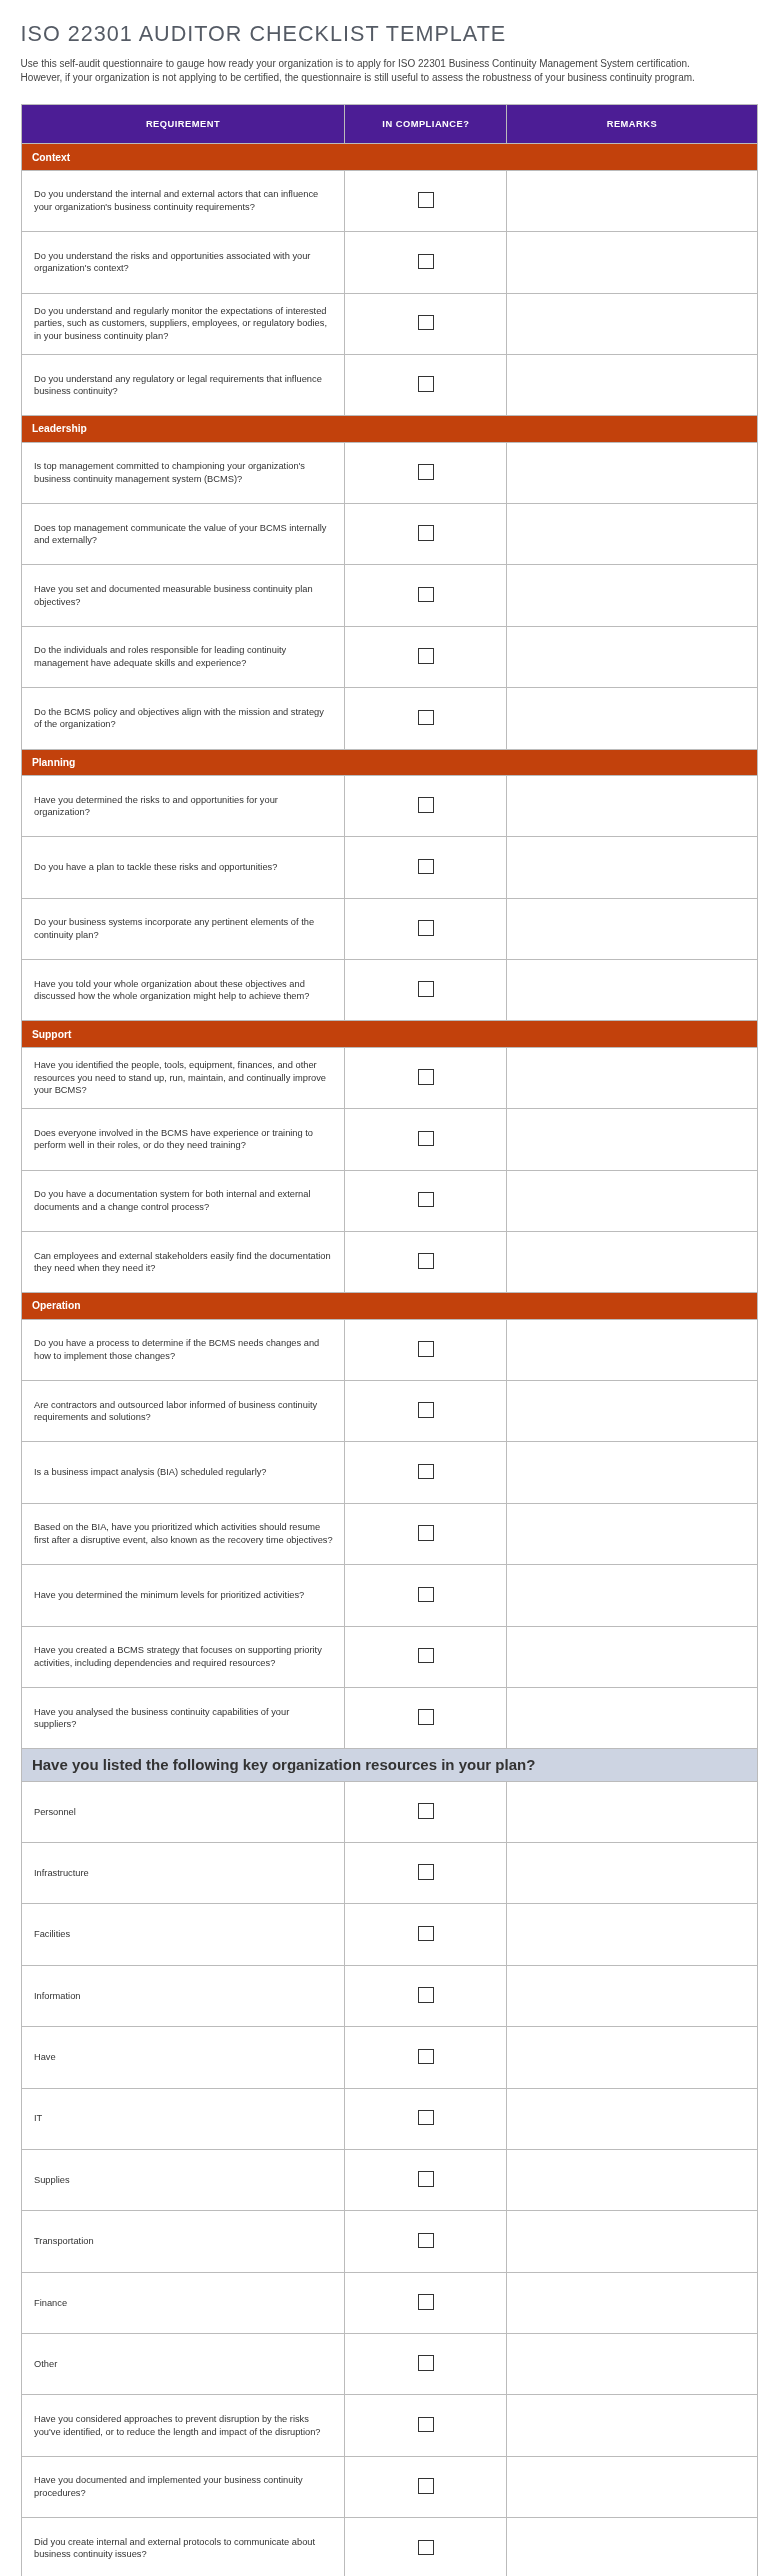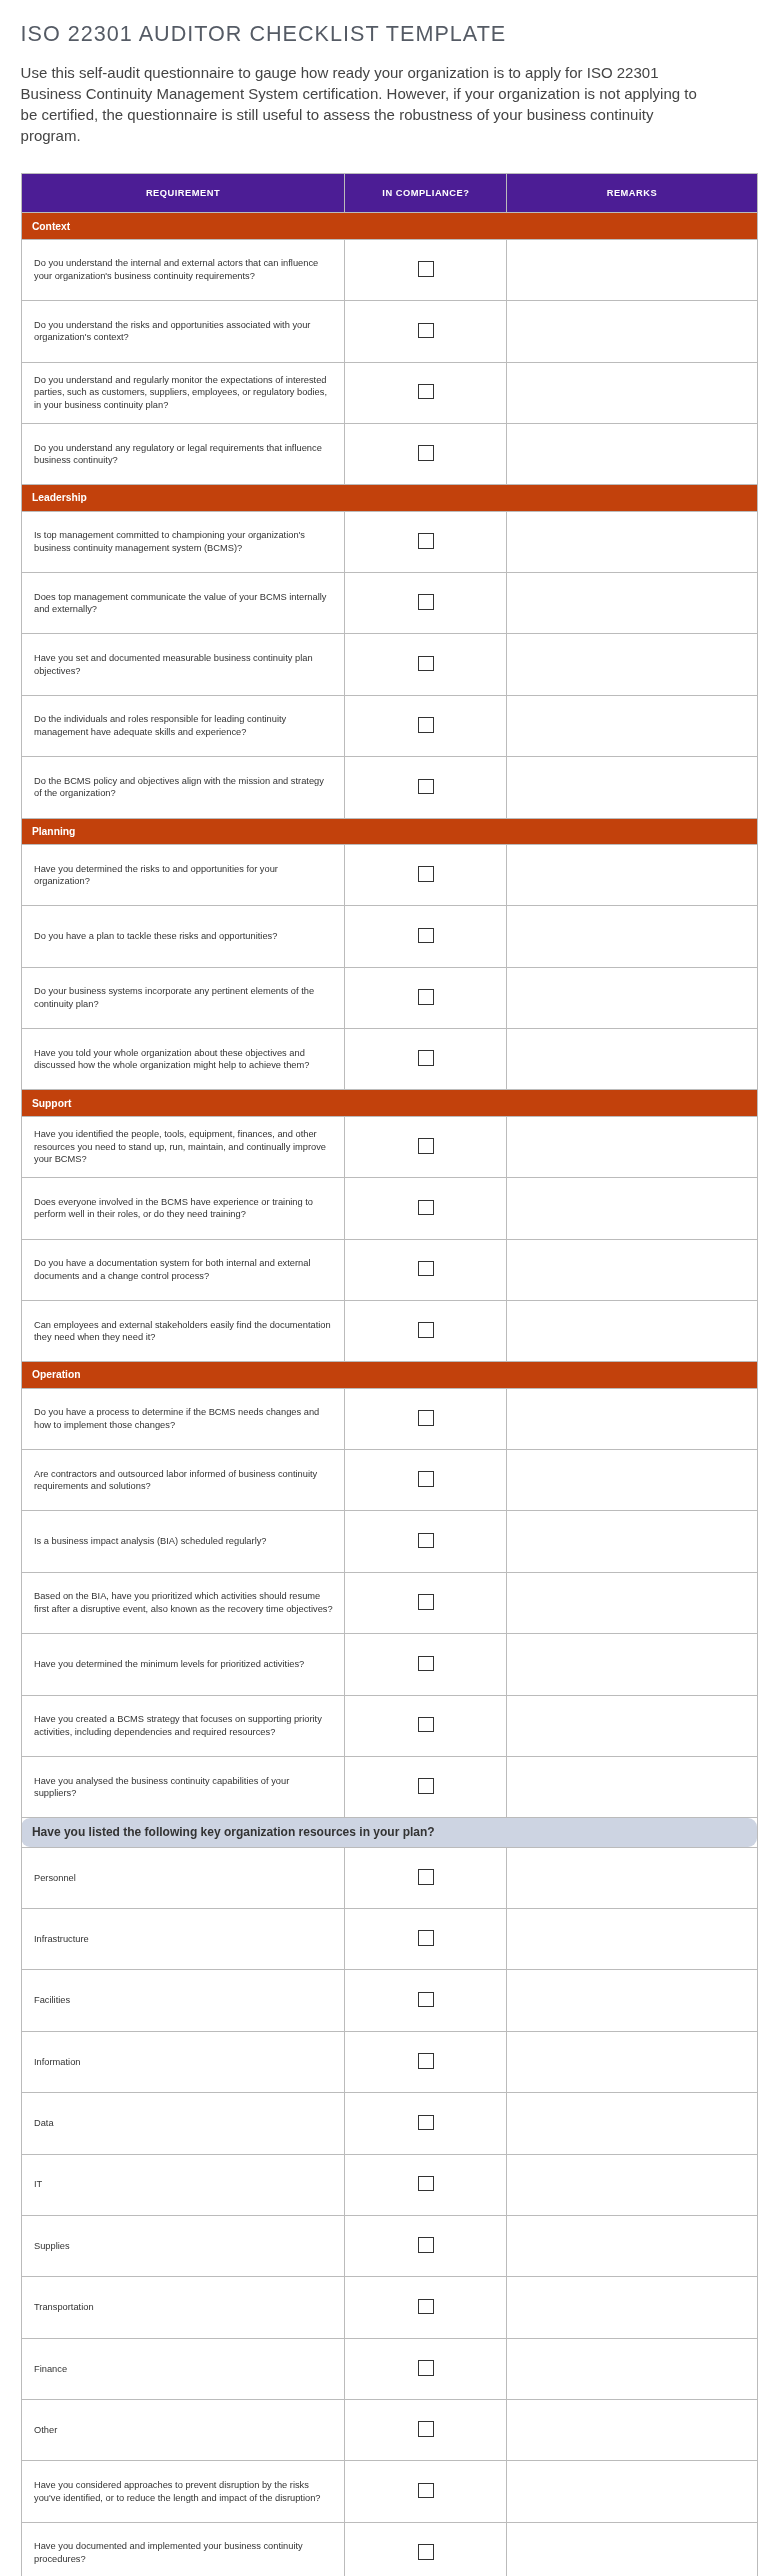--- a/index.html
+++ b/index.html
@@ -14,24 +14,24 @@
     margin: 0 auto;
   }
   h1 {
     font-size: 21.6px;
     font-weight: 400;
     color: #555b65;
     letter-spacing: 1px;
     margin: 0 0 3px 0;
   }
   .intro {
-    font-size: 15px;
+    font-size: 10px;
     color: #444;
     line-height: 1.4;
-    margin-bottom: 27px;
+    margin-bottom: 19px;
     max-width: 696px;
   }
   table {
     width: 100%;
     border-collapse: collapse;
     table-layout: fixed;
   }
   th, td {
     border: 0.5px solid #bbb;
     padding: 0;
@@ -54,24 +54,23 @@
     color: #fff;
     font-weight: 700;
     font-size: 10.3px;
     padding: 7.2px 10.3px;
     text-align: left;
   }
   .sub-section-row td {
     background: #cdd4e2;
     color: #333;
     font-weight: 700;
-    font-size: 12px;
+    font-size: 15px;
     padding: 7.2px 10.3px;
     text-align: left;
-    border-radius: 9px;
   }
   .item-row td {
     background: #fff;
     height: 46px;
   }
   .req-cell {
     padding: 7.2px 10.3px 7.2px 12.4px;
     font-size: 9.3px;
     line-height: 1.35;
     color: #333;
@@ -267,21 +266,21 @@
           <td class="req-cell indented">Facilities</td>
           <td class="check-cell"><span class="checkbox"></span></td>
           <td class="remarks-cell"></td>
         </tr>
         <tr class="item-row">
           <td class="req-cell indented">Information</td>
           <td class="check-cell"><span class="checkbox"></span></td>
           <td class="remarks-cell"></td>
         </tr>
         <tr class="item-row">
-          <td class="req-cell indented">Data</td>
+          <td class="req-cell indented">Have</td>
           <td class="check-cell"><span class="checkbox"></span></td>
           <td class="remarks-cell"></td>
         </tr>
         <tr class="item-row">
           <td class="req-cell indented">IT</td>
           <td class="check-cell"><span class="checkbox"></span></td>
           <td class="remarks-cell"></td>
         </tr>
         <tr class="item-row">
           <td class="req-cell indented">Supplies</td>

